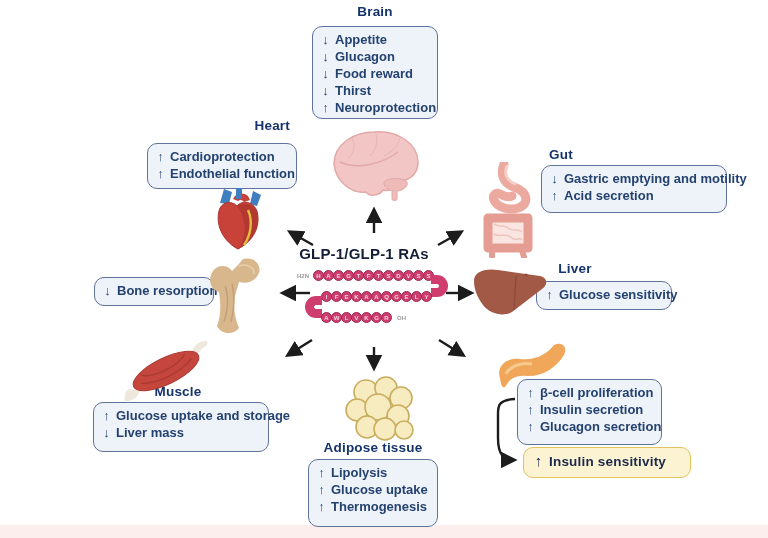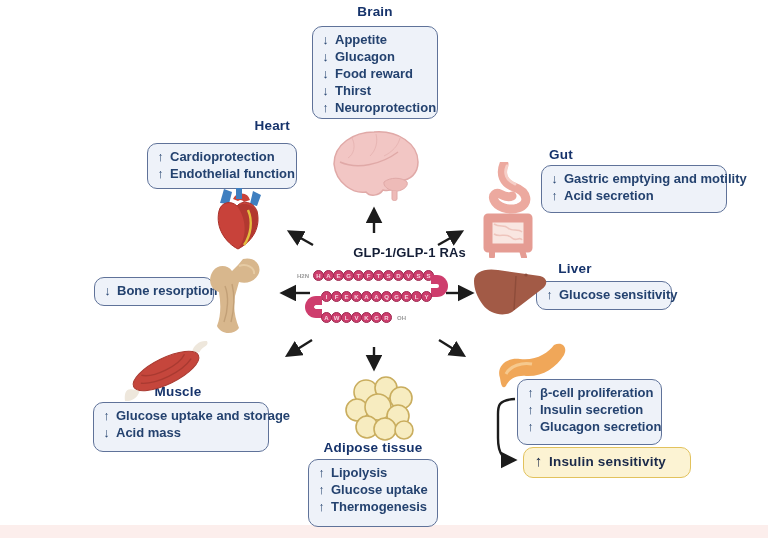--- a/index.html
+++ b/index.html
@@ -21,22 +21,22 @@
   .row{display:flex;align-items:baseline;gap:5px;line-height:17px;white-space:nowrap;}
   .arr{font-weight:bold;font-size:13px;width:9px;text-align:center;flex:0 0 auto;}
   .txt{font-weight:bold;font-size:13px;}
   .hl-box{
     position:absolute;background:#fcf3d3;border:1.6px solid #e2c25d;border-radius:10px;
     padding:4px 10px;box-sizing:border-box;color:#1b2a4a;display:flex;align-items:baseline;gap:6px;
   }
   .hl-box .arr{font-size:15px;}
   .hl-box .txt{font-size:13.5px;letter-spacing:.2px;}
   .center-title{
-    position:absolute;left:306px;top:245px;width:160px;text-align:right;
-    font-weight:bold;font-size:13px;color:#141e36;letter-spacing:.2px;
+    position:absolute;left:284px;top:245px;width:160px;text-align:center;
+    font-weight:bold;font-size:15px;color:#141e36;letter-spacing:.2px;
   }
   .peptide{position:absolute;left:305px;top:270px;width:148px;height:72px;}
   .bead-row{position:absolute;display:flex;}
   .bead{
     width:11px;height:11px;border-radius:50%;background:#ce3d6d;border:1px solid #9c2950;
     color:#f6d7e2;font-size:6px;font-weight:bold;display:flex;align-items:center;
     justify-content:center;margin-right:-1px;box-sizing:border-box;flex:0 0 auto;
   }
   .arc{position:absolute;box-sizing:border-box;}
   .arc-right{left:126px;top:5px;width:17px;height:22px;border:9px solid #ce3d6d;border-left:none;border-radius:0 16px 16px 0;}
@@ -166,21 +166,21 @@
   </svg>
 
   <div class="organ-label" style="left:93px;top:384px;width:170px;">Muscle</div>
   <div class="box" style="left:93px;top:402px;width:176px;height:50px;">
     <div class="row">
         <span class="arr">↑</span>
         <span class="txt">Glucose uptake and storage</span>
       </div>
     <div class="row">
         <span class="arr">↓</span>
-        <span class="txt">Acid mass</span>
+        <span class="txt">Liver mass</span>
       </div>
   </div>
   <svg class="illus" style="left:116px;top:338px;" width="100" height="66" viewBox="0 0 100 66">
     <g transform="rotate(-26 50 33)">
       <path d="M12,35 C6,30 2,36 0,42 C6,46 14,44 18,39 Z" fill="#eee7dc"></path>
       <path d="M88,31 C94,26 100,30 100,24 C94,20 86,22 82,27 Z" fill="#eee7dc"></path>
       <ellipse cx="50" cy="33" rx="36" ry="13" fill="#c5463c" stroke="#a93a31" stroke-width="1"></ellipse>
       <path d="M26,26 C36,34 64,34 74,26 M22,33 C36,41 64,41 78,33" fill="none" stroke="#a93a31" stroke-width="1.4"></path>
     </g>
   </svg>

